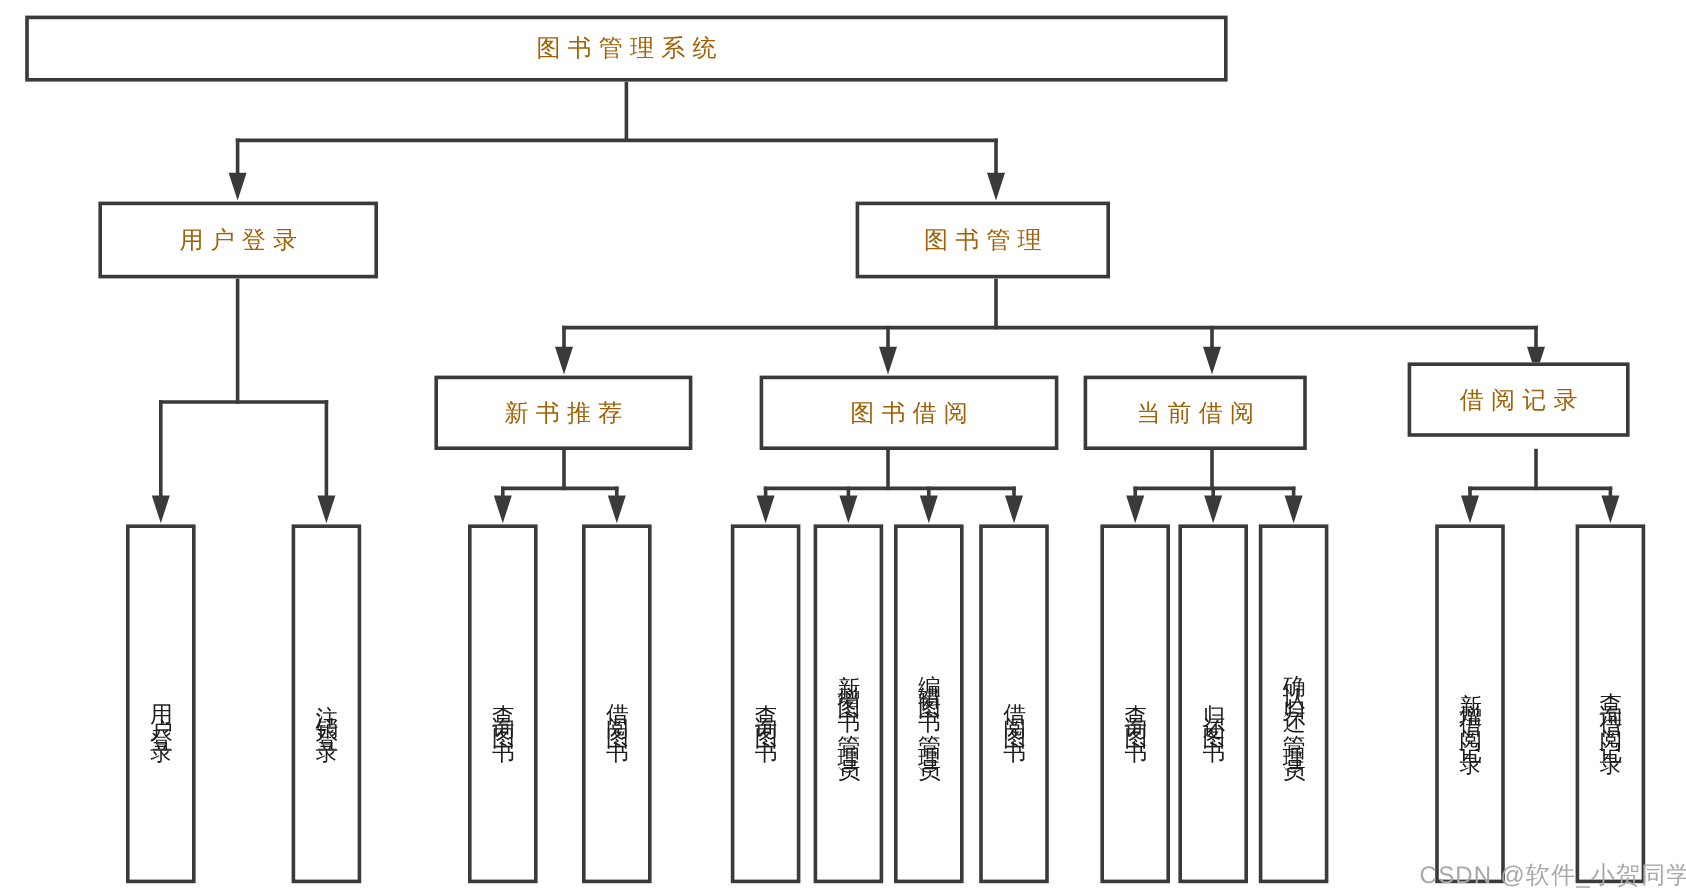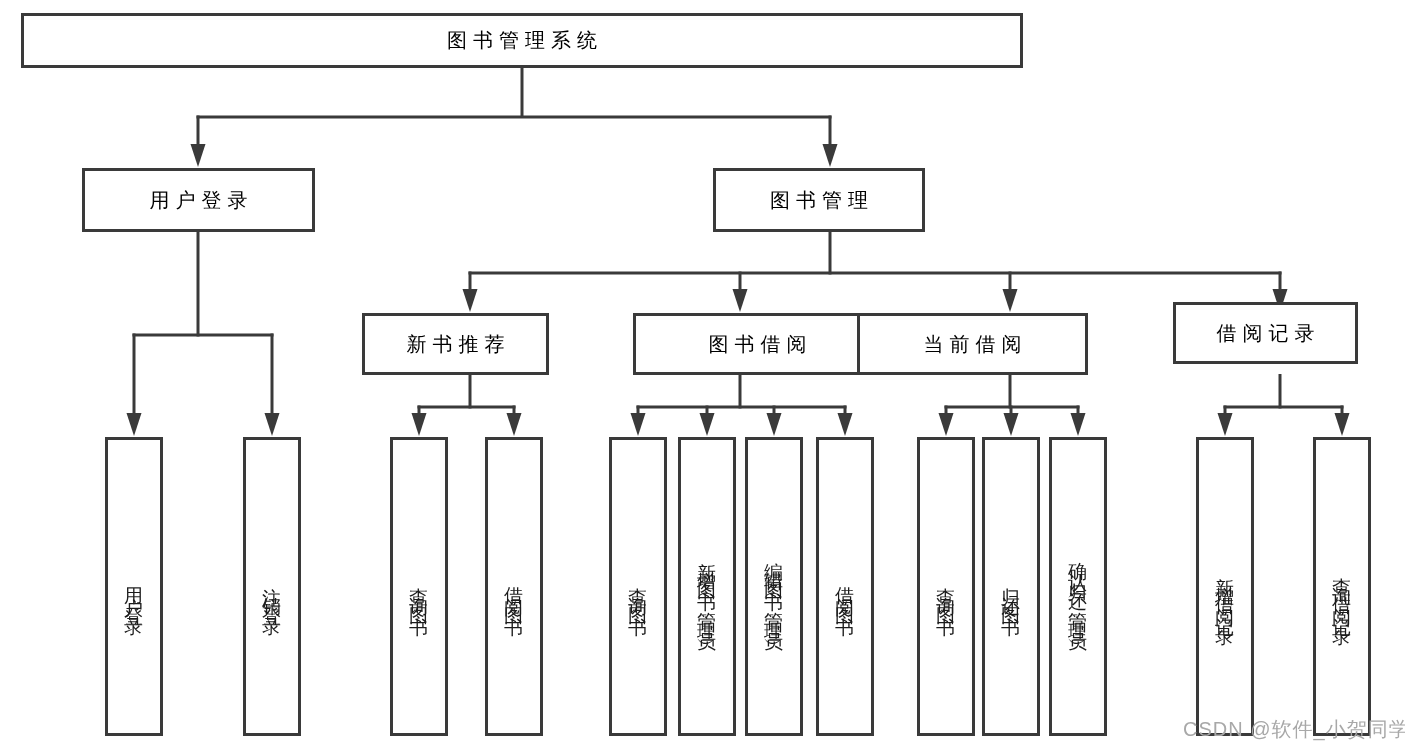--- a/index.html
+++ b/index.html
@@ -26,21 +26,21 @@
     align-items: center;
     justify-content: center;
     color: #1c1c1c;
     z-index: 2;
   }
   .lbl {
     font-size: 20px;
     letter-spacing: 6px;
     margin-right: -6px;
     white-space: nowrap;
-    color: #000000;
+    color: #a16207;
   }
   .vlbl {
     writing-mode: vertical-rl;
     text-orientation: mixed;
     font-size: 19px;
     letter-spacing: 10px;
     margin-bottom: -10px;
     line-height: 1;
     color: #1c1c1c;
     white-space: nowrap;
@@ -131,27 +131,27 @@
     <span class="lbl">图书管理系统</span>
   </div>
 
   <div class="box" style="left:82px;top:168px;width:233px;height:64px">
     <span class="lbl">用户登录</span>
   </div>
   <div class="box" style="left:713px;top:168px;width:212px;height:64px">
     <span class="lbl">图书管理</span>
   </div>
 
-  <div class="box" style="left:362px;top:313px;width:187px;height:62px">
+  <div class="box" style="left:362px;top:313px;width:215px;height:62px">
     <span class="lbl">新书推荐</span>
   </div>
   <div class="box" style="left:633px;top:313px;width:249px;height:62px">
     <span class="lbl">图书借阅</span>
   </div>
-  <div class="box" style="left:857px;top:313px;width:231px;height:62px">
+  <div class="box" style="left:903px;top:313px;width:186px;height:62px">
     <span class="lbl">当前借阅</span>
   </div>
   <div class="box" style="left:1173px;top:302px;width:185px;height:62px">
     <span class="lbl">借阅记录</span>
   </div>
 
   <div class="box" style="left:105px;top:437px;width:58px;height:299px">
     <span class="vlbl">用户登录</span>
   </div>
   <div class="box" style="left:243px;top:437px;width:58px;height:299px">

